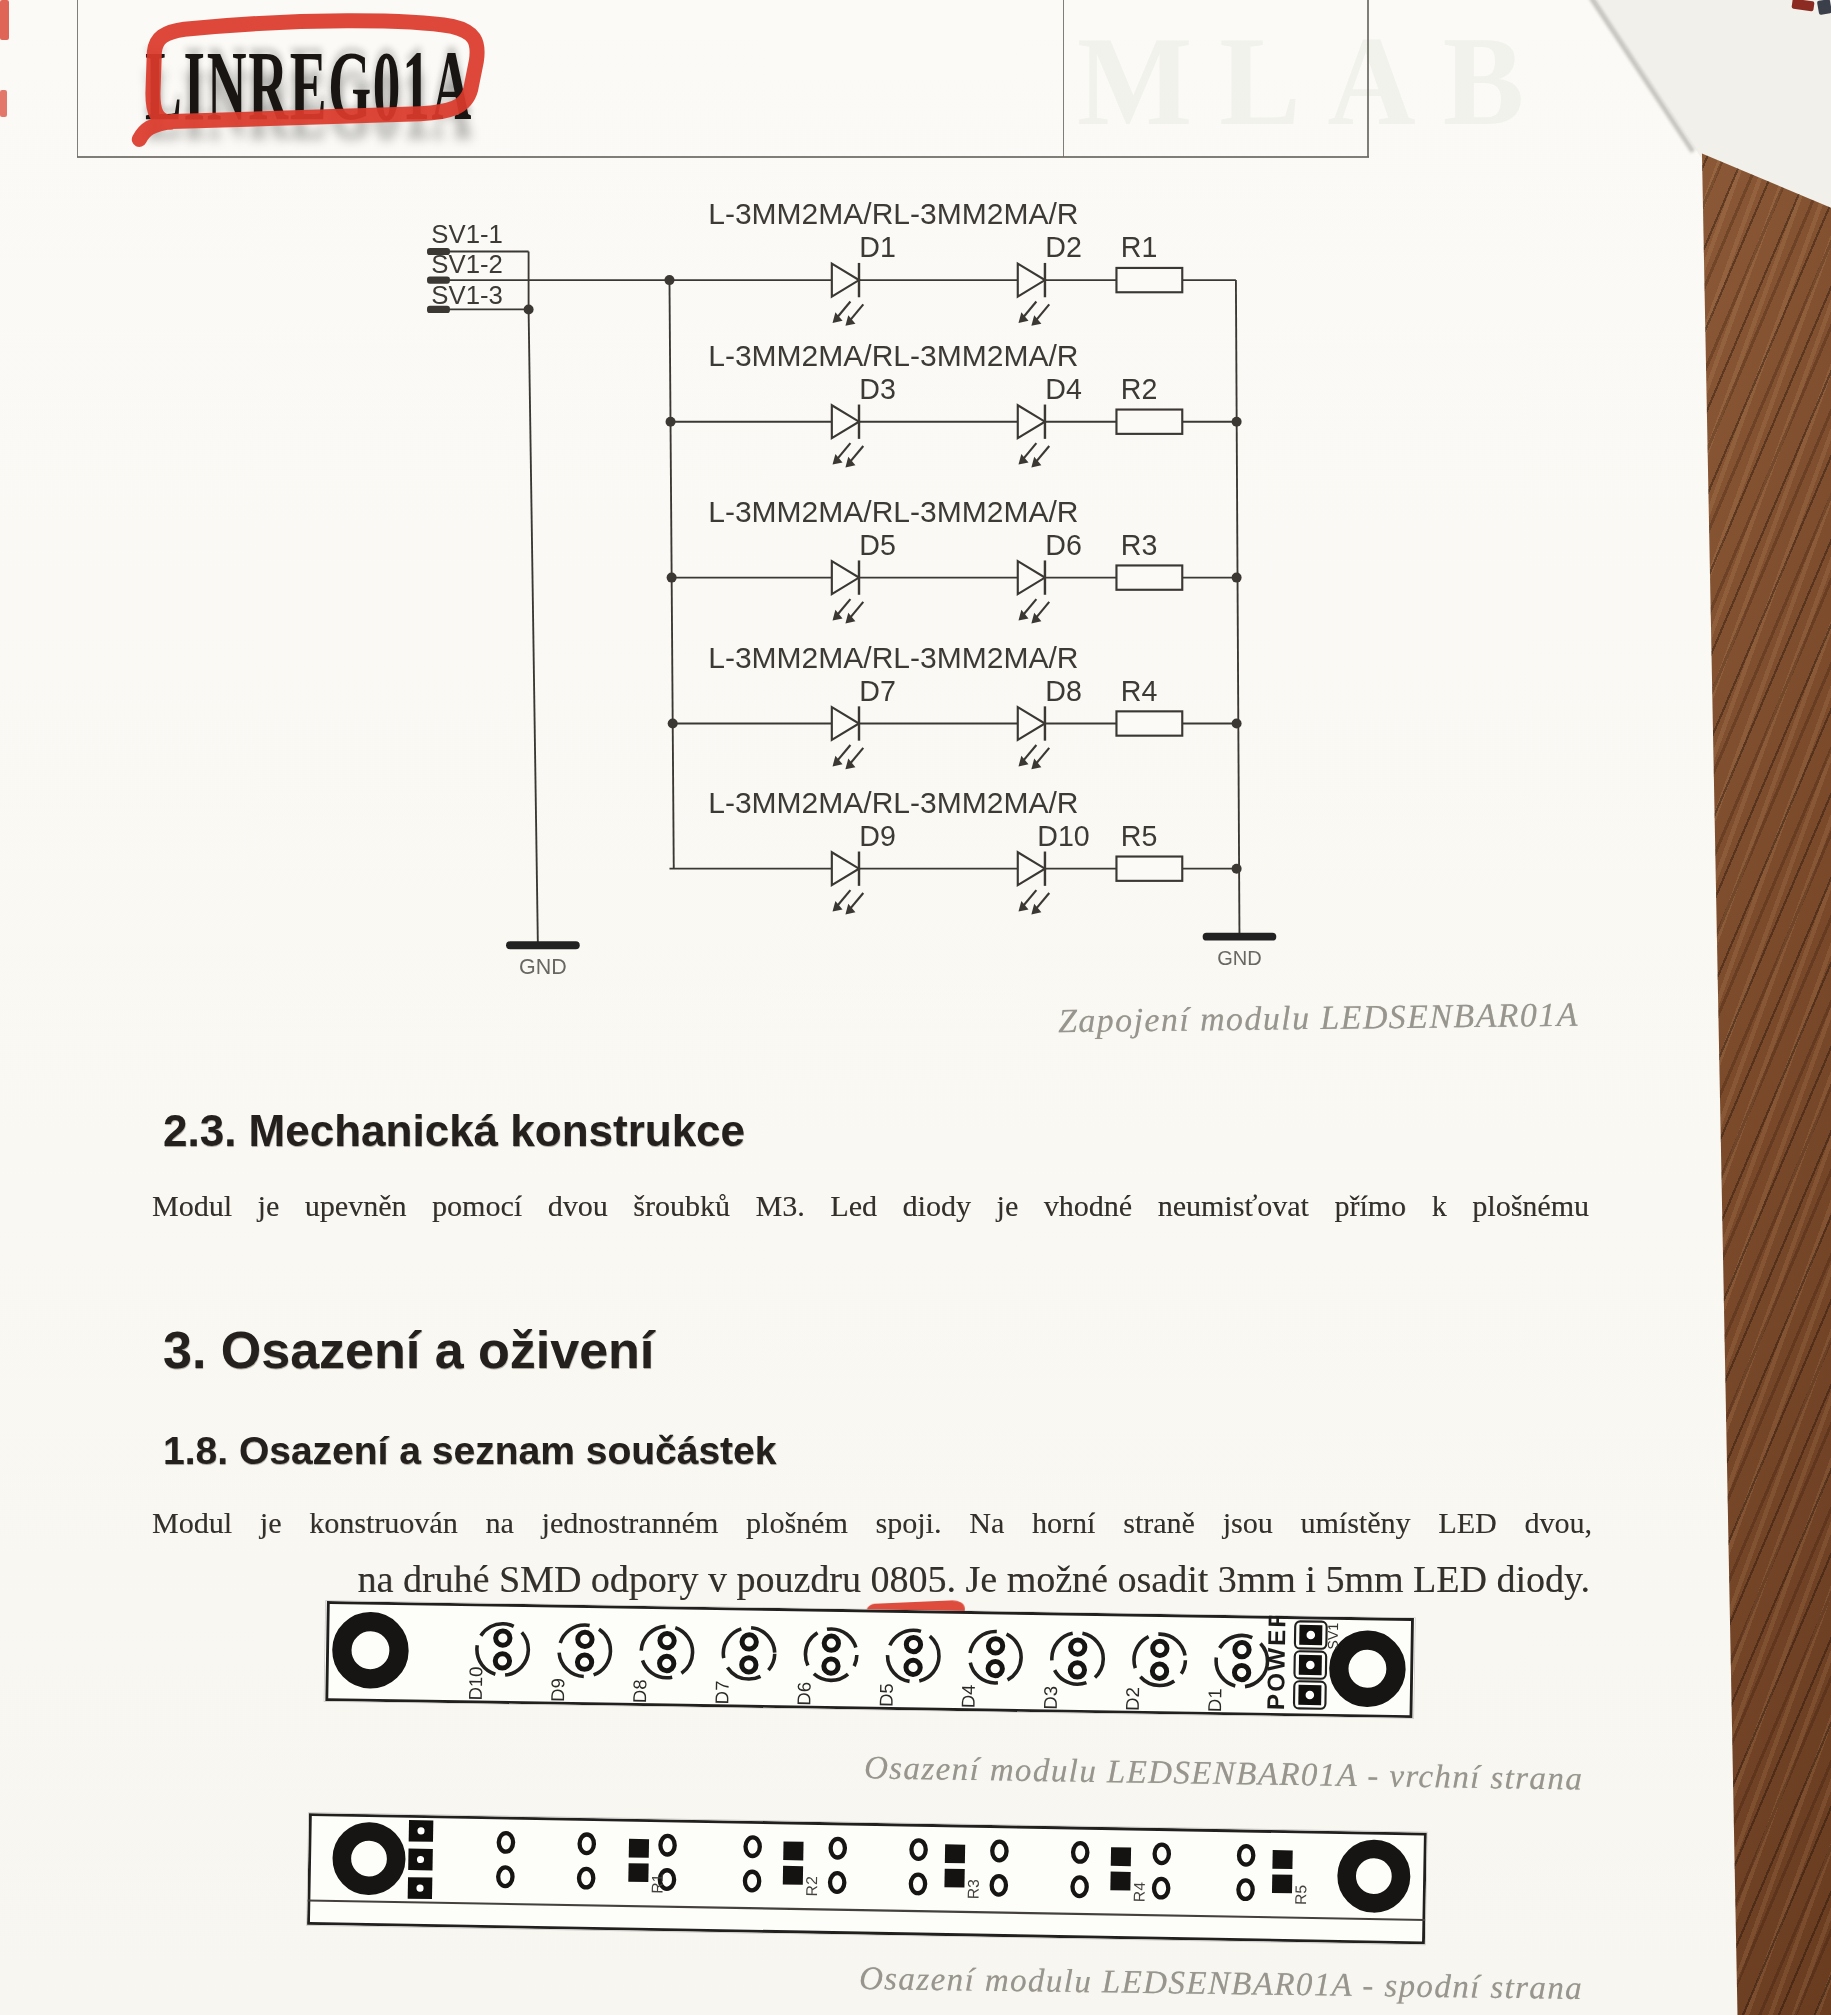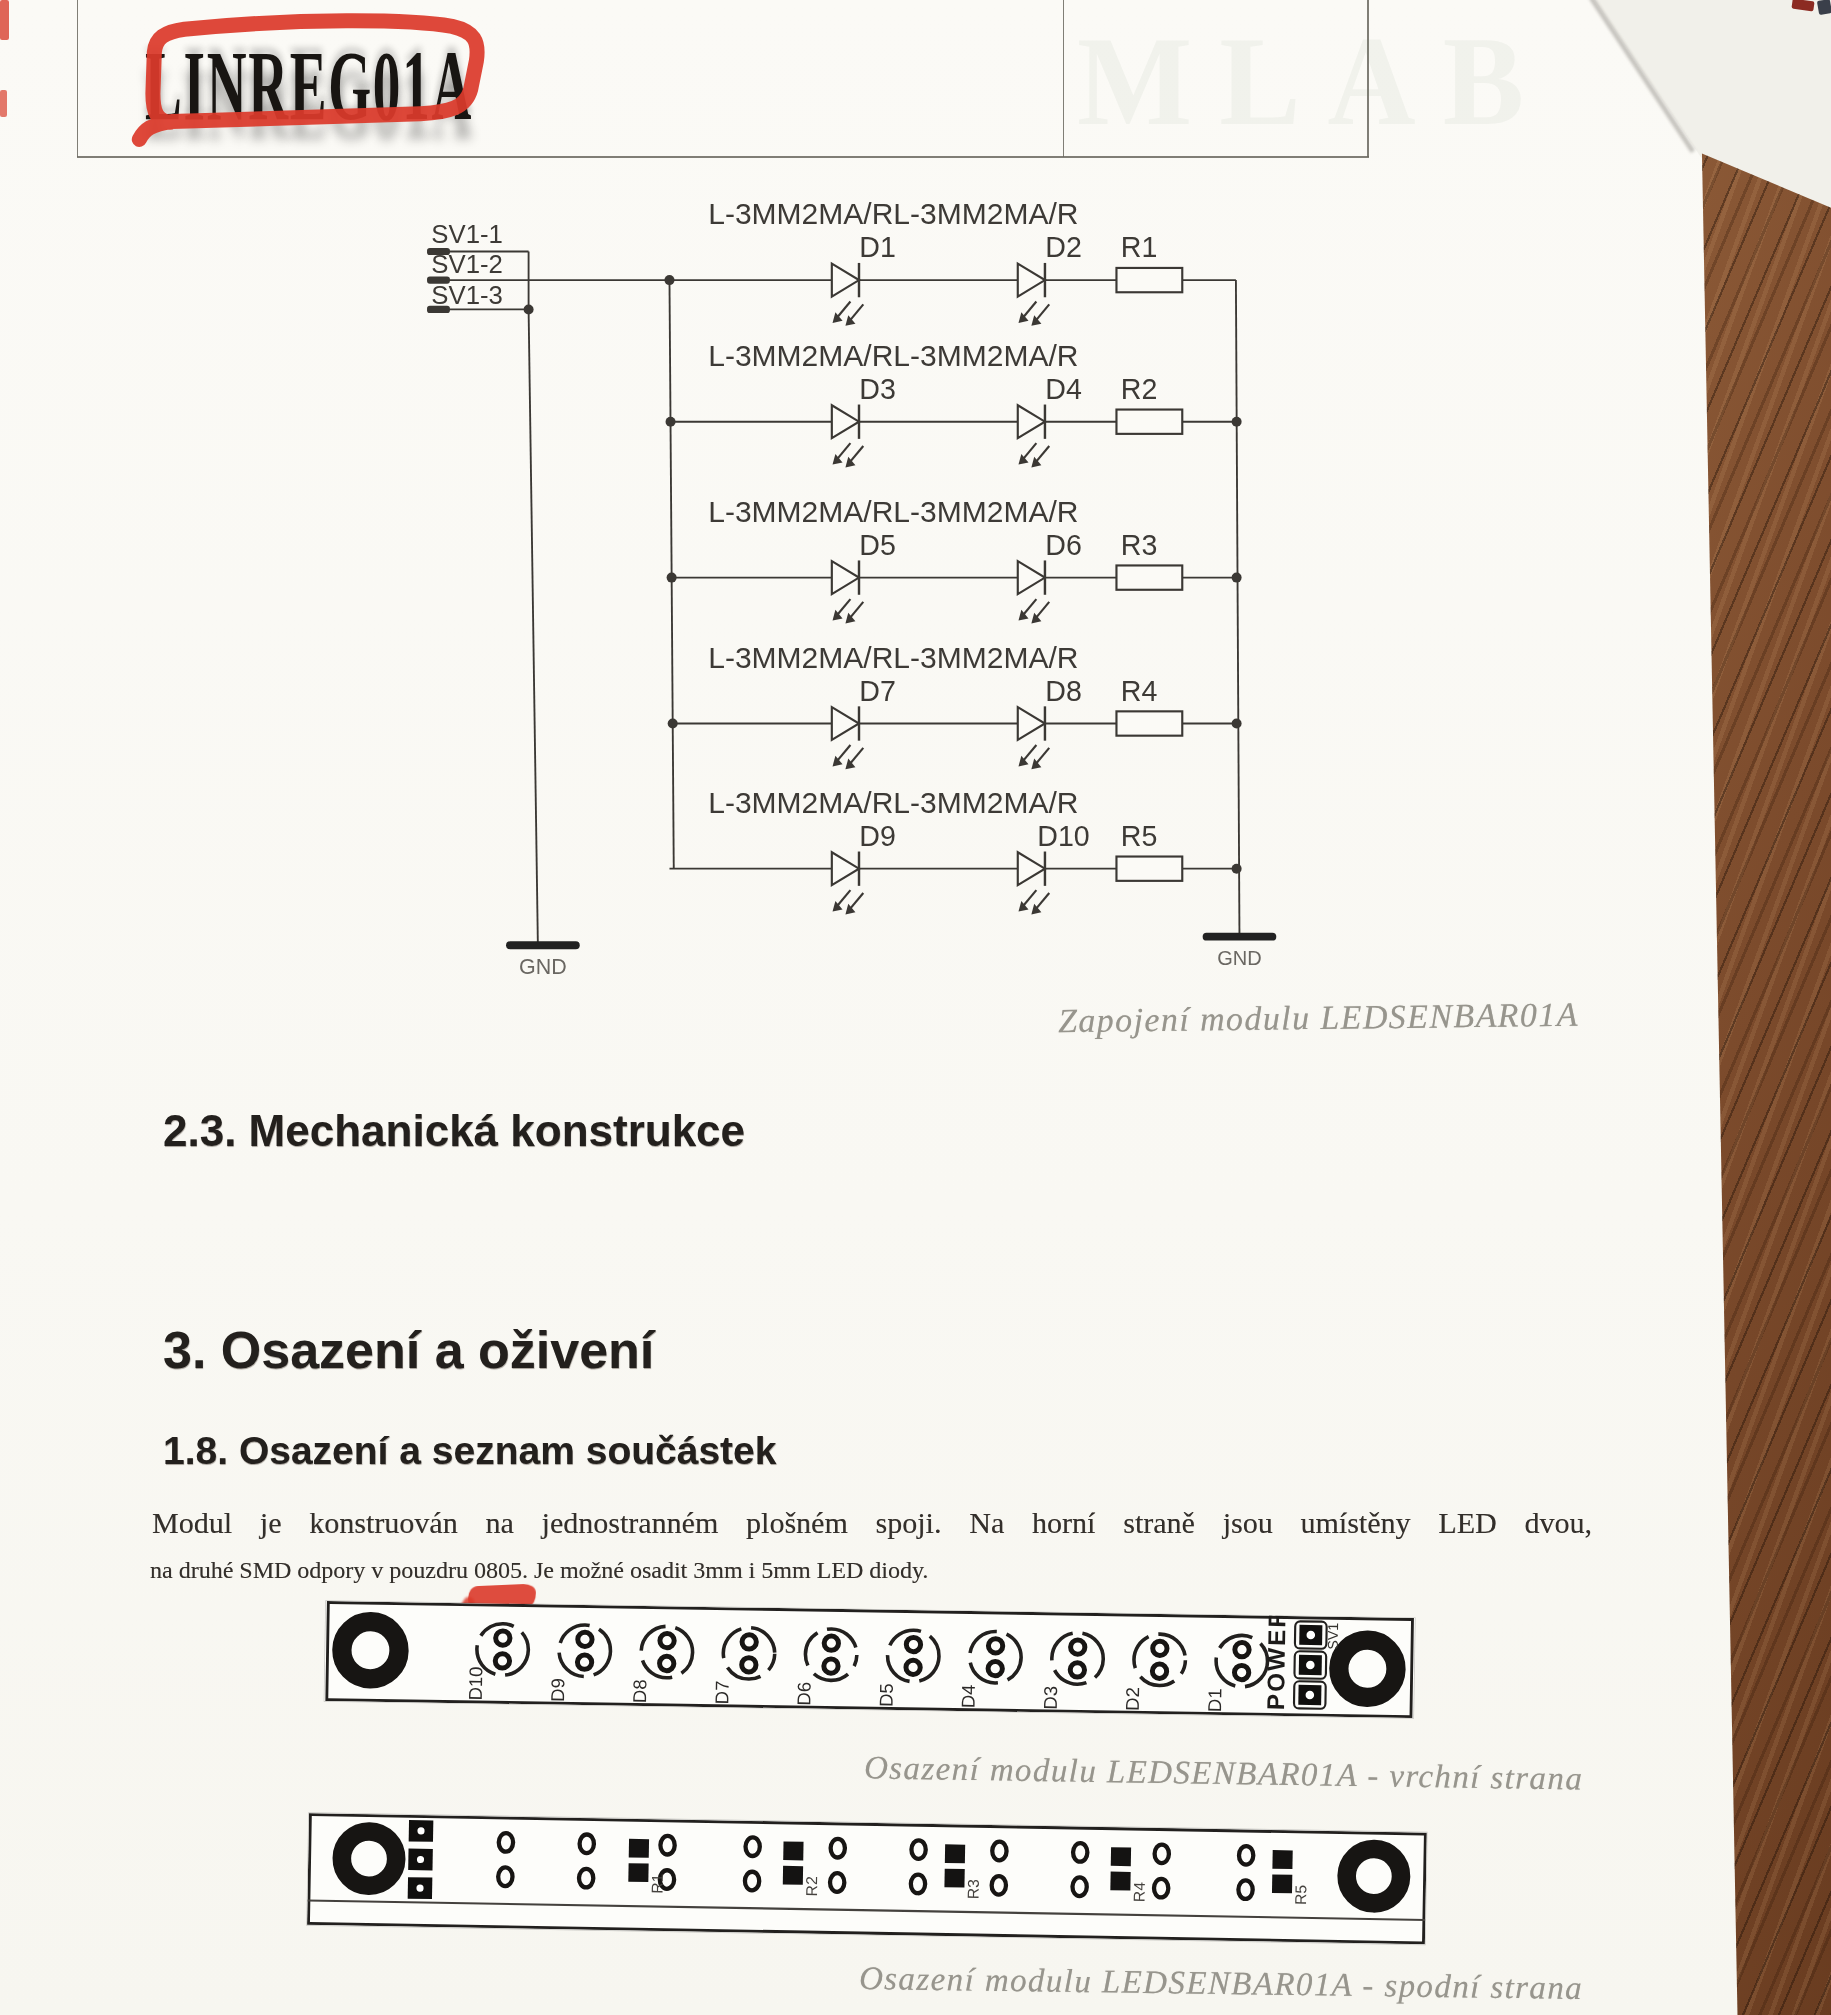--- a/index.html
+++ b/index.html
@@ -203,25 +203,26 @@
       <polygon points="881,999 895,996 885,984" fill="#3b3834"></polygon>
       <text x="666" y="903" font-size="40" font-family="&quot;Liberation Sans&quot;,sans-serif" fill="#3d3a36" text-anchor="middle">D9</text>
       <text x="926" y="903" font-size="40" font-family="&quot;Liberation Sans&quot;,sans-serif" fill="#3d3a36" text-anchor="middle">D10</text>
       <rect x="1000" y="918" width="92" height="34" fill="#fbfaf6" stroke="#3b3834" stroke-width="3"></rect>
       <text x="1006" y="903" font-size="40" font-family="&quot;Liberation Sans&quot;,sans-serif" fill="#3d3a36" text-anchor="start">R5</text>
     </svg>
 
   <div class="abs caption" style="left:1058px;top:999px;font-size:34px;transform:rotate(-0.7deg);">Zapojení modulu LEDSENBAR01A</div>
 
   <div class="abs h-sans" style="left:154px;top:1106px;font-size:44px;">2.3. Mechanická konstrukce</div>
+  <div class="abs p-serif line-j" style="left:152px;top:1189px;width:1437px;font-size:30px;">Modul je upevněn pomocí dvou šroubků M3. Led diody je vhodné neumisťovat přímo k plošnému</div>
 
   <div class="abs h-sans" style="left:154px;top:1320px;font-size:52px;">3. Osazení a oživení</div>
   <div class="abs h-sans" style="left:154px;top:1429px;font-size:39px;">1.8. Osazení a seznam součástek</div>
   <div class="abs p-serif line-j" style="left:152px;top:1506px;width:1440px;font-size:30px;">Modul je konstruován na jednostranném plošném spoji. Na horní straně jsou umístěny LED dvou,</div>
-  <div class="abs p-serif" style="left:150px;top:1557px;width:1440px;font-size:24px;">
+  <div class="abs p-serif" style="left:150px;top:1557px;width:1440px;font-size:38px;text-align:right;">
     <span>na druhé SMD odpory v pouzdru </span><span class="marked">0805.</span><span> Je možné osadit 3mm i 5mm LED diody.</span>
   </div>
 
   <div class="abs pcb" style="left:326px;top:1601px;width:1089px;height:100px;transform:rotate(0.9deg);transform-origin:left top;">
     <svg id="pcbtop" width="1089" height="100" viewBox="0 0 1522 140">
         <rect x="2" y="2" width="1518" height="136" fill="#fdfdfa" stroke="#22201e" stroke-width="4"></rect>
         <circle cx="62" cy="68" r="40" fill="none" stroke="#171513" stroke-width="27"></circle>
         <circle cx="1458" cy="72" r="40" fill="none" stroke="#171513" stroke-width="27"></circle>
         <circle cx="247" cy="64" r="36" fill="none" stroke="#22201e" stroke-width="5" stroke-dasharray="52 14" stroke-dashoffset="0"></circle>
         <circle cx="247" cy="48" r="10" fill="none" stroke="#171513" stroke-width="7"></circle>

